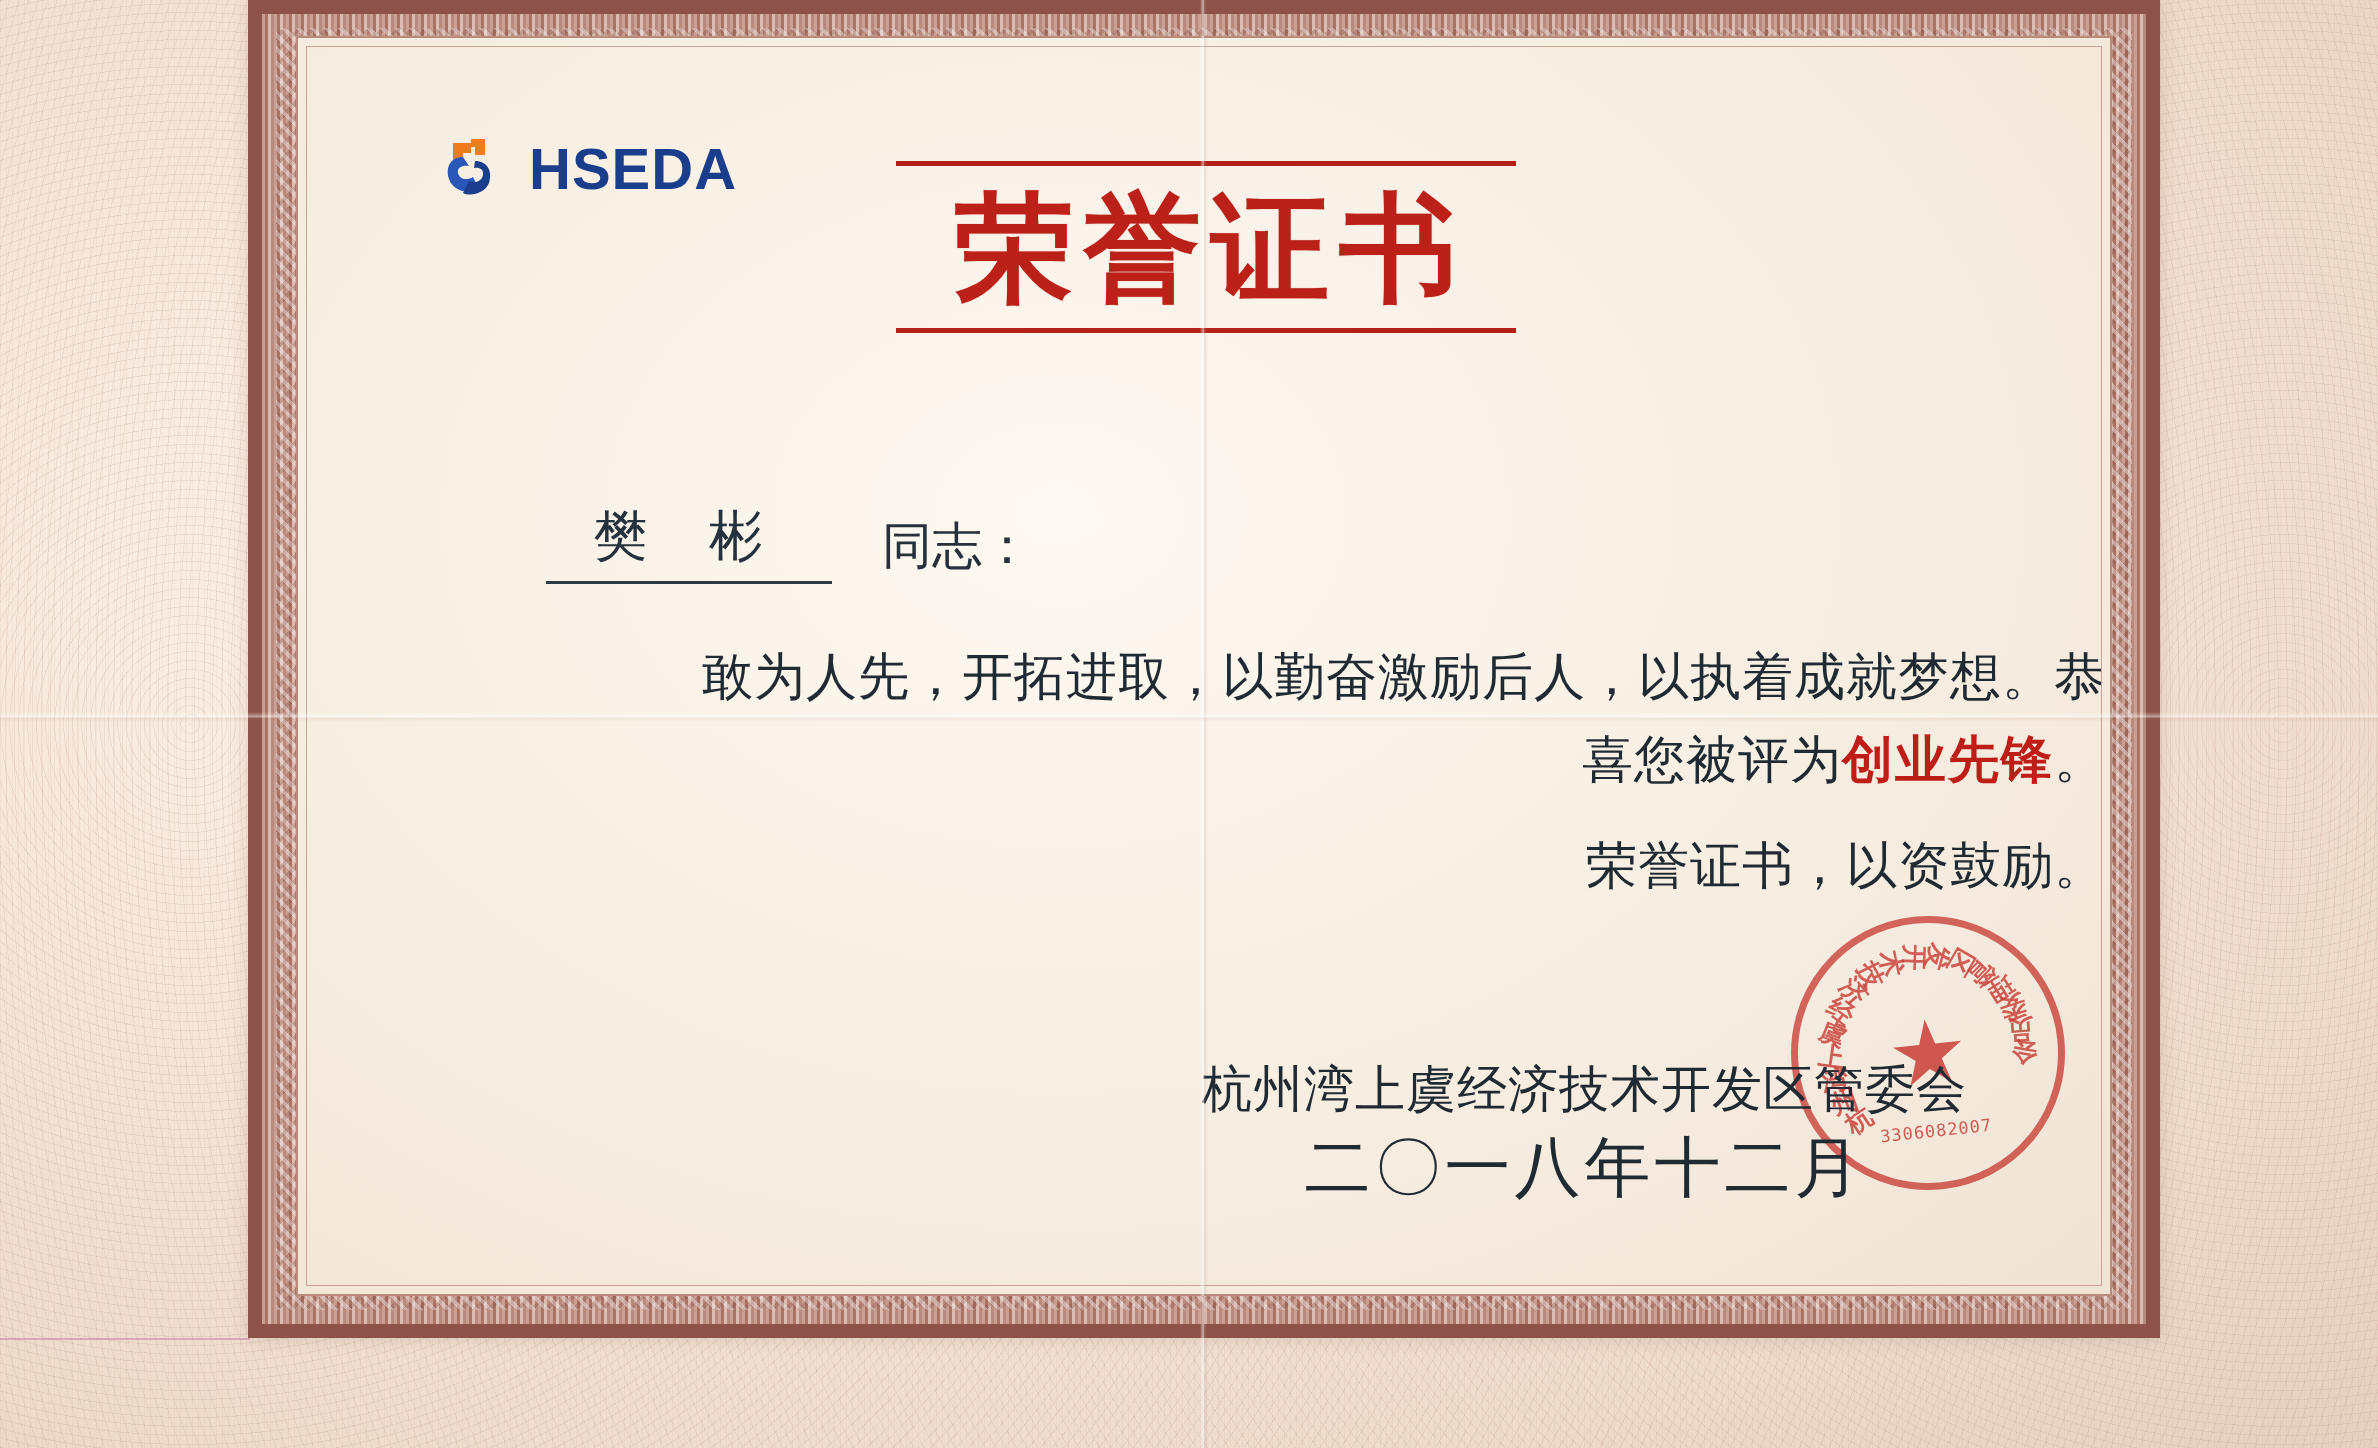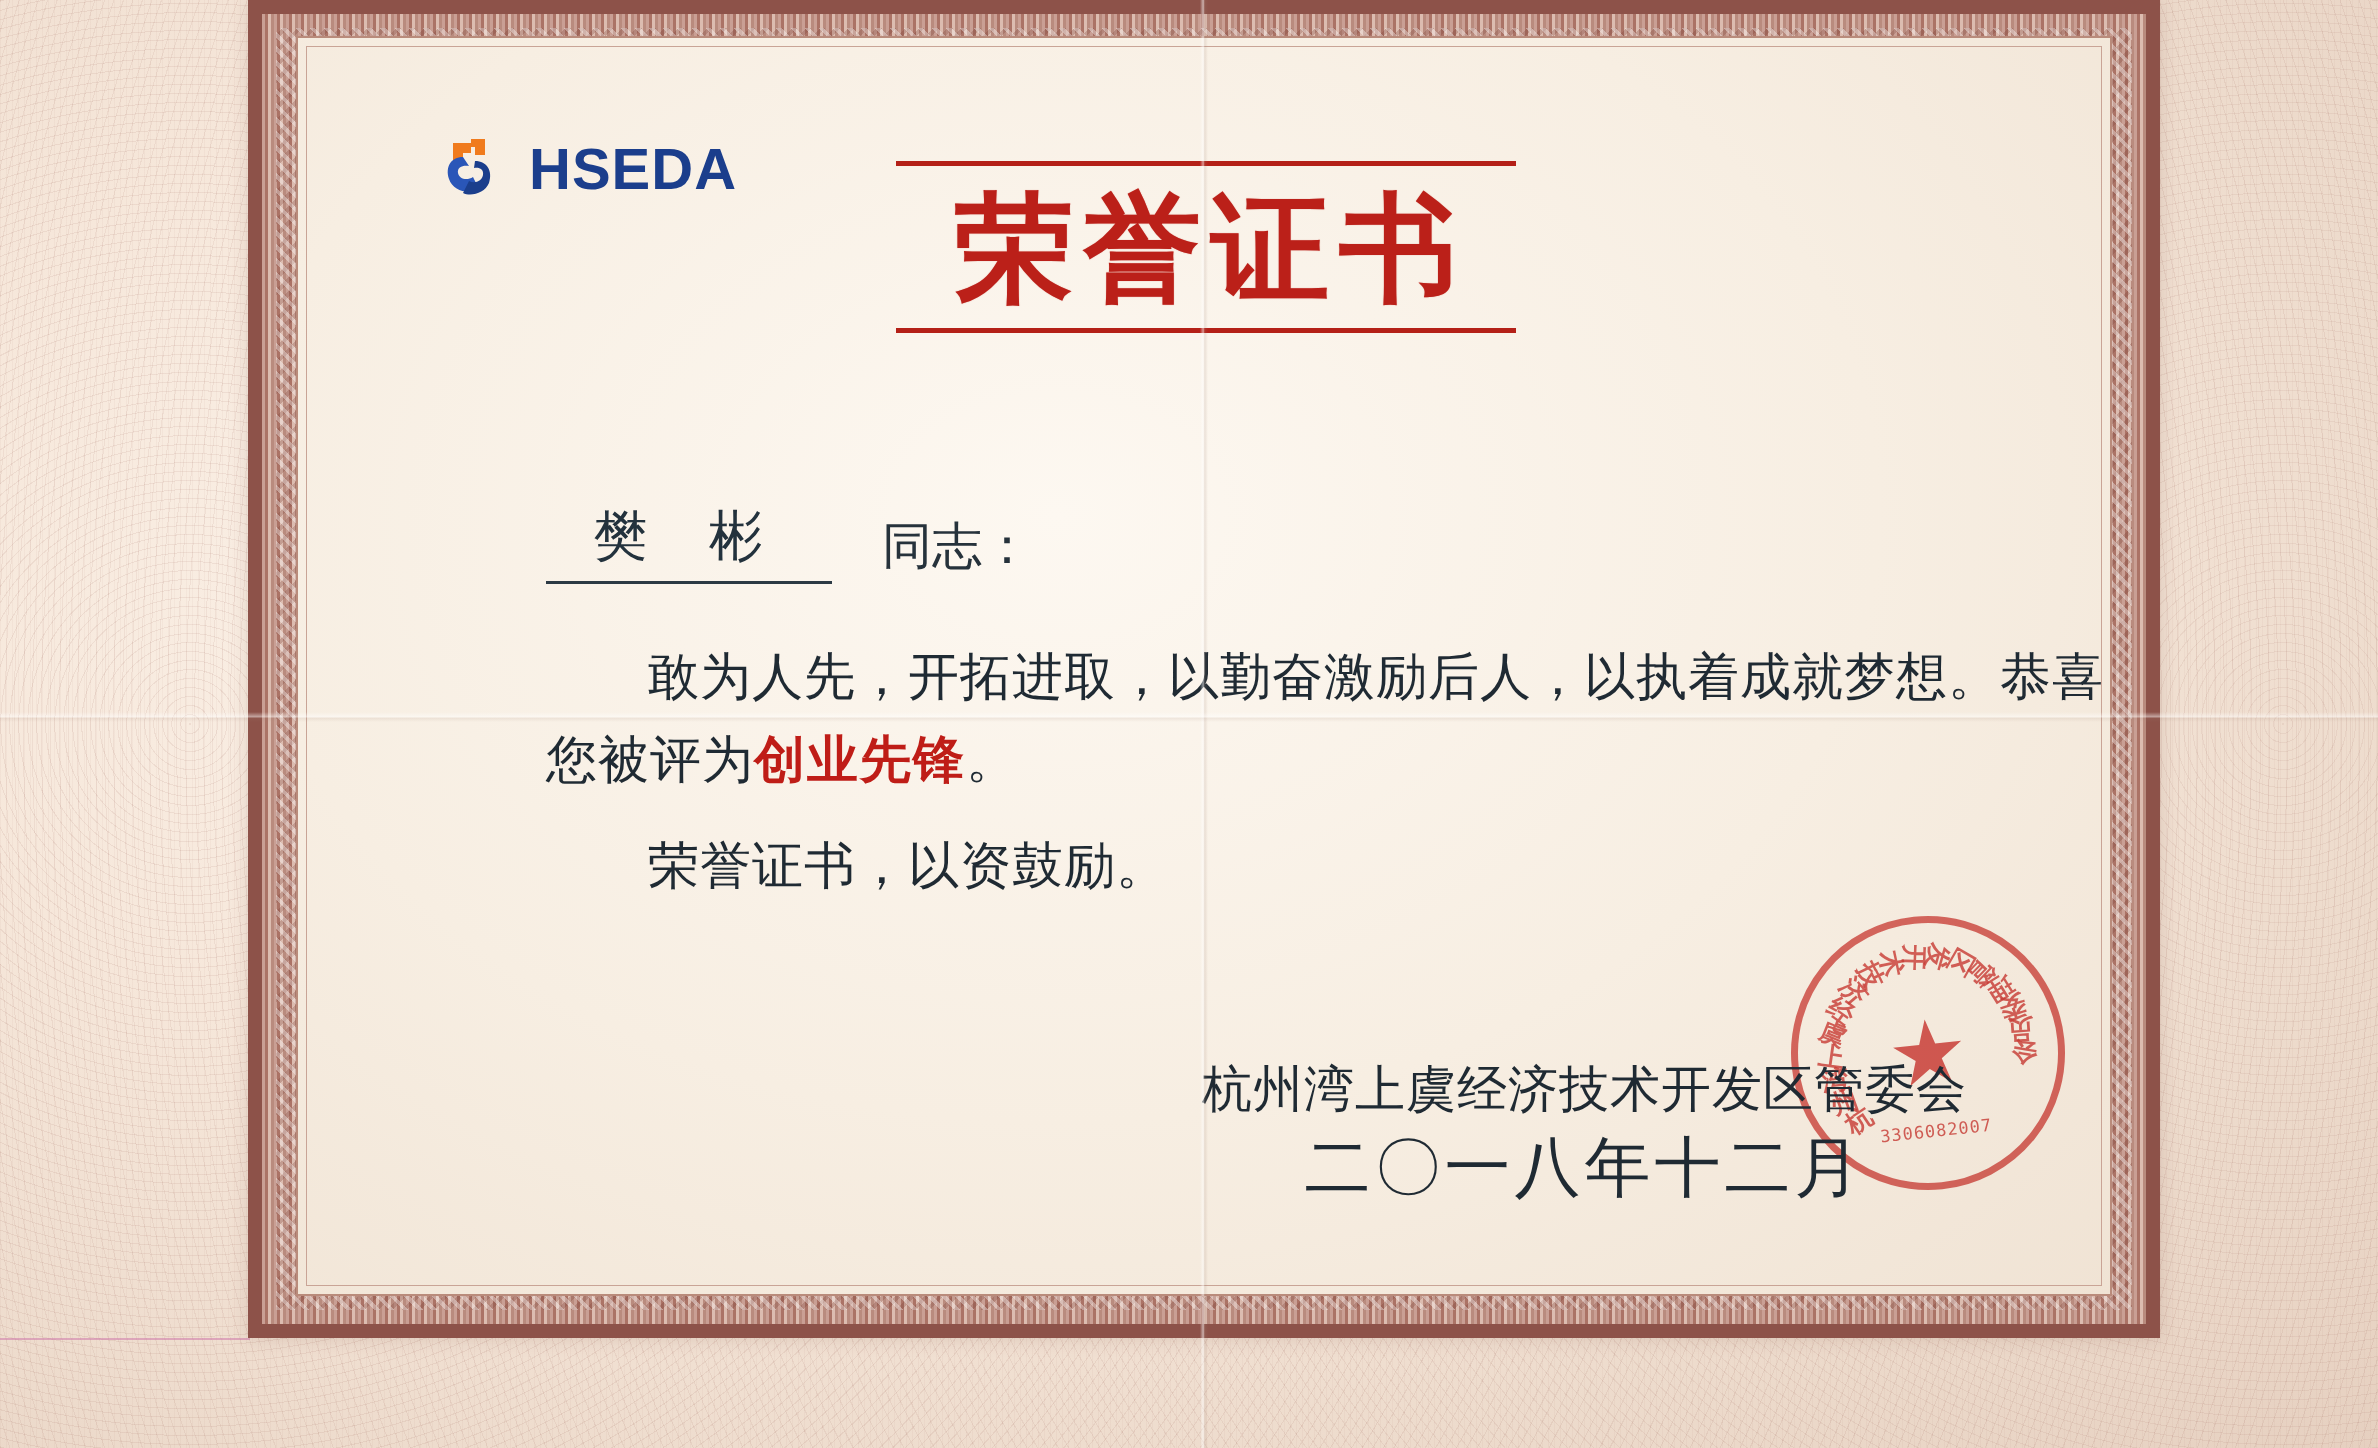--- a/index.html
+++ b/index.html
@@ -211,22 +211,23 @@
     left: 250px;
     top: 600px;
     width: 1560px;
     font-family: "DejaVu Sans", "Liberation Sans", sans-serif;
     font-size: 51px;
     line-height: 1.62;
     color: #1f2a33;
     letter-spacing: 1px;
   }
   .body-text p {
-    margin: 0 0 24px 0;
+    margin: 0 0 24px 8px;
     text-indent: 2em;
+    text-align: right;
   }
   .award {
     color: #bf1d17;
     font-weight: 700;
     letter-spacing: 2px;
   }
 
   
   .sign-block {
     position: absolute;

